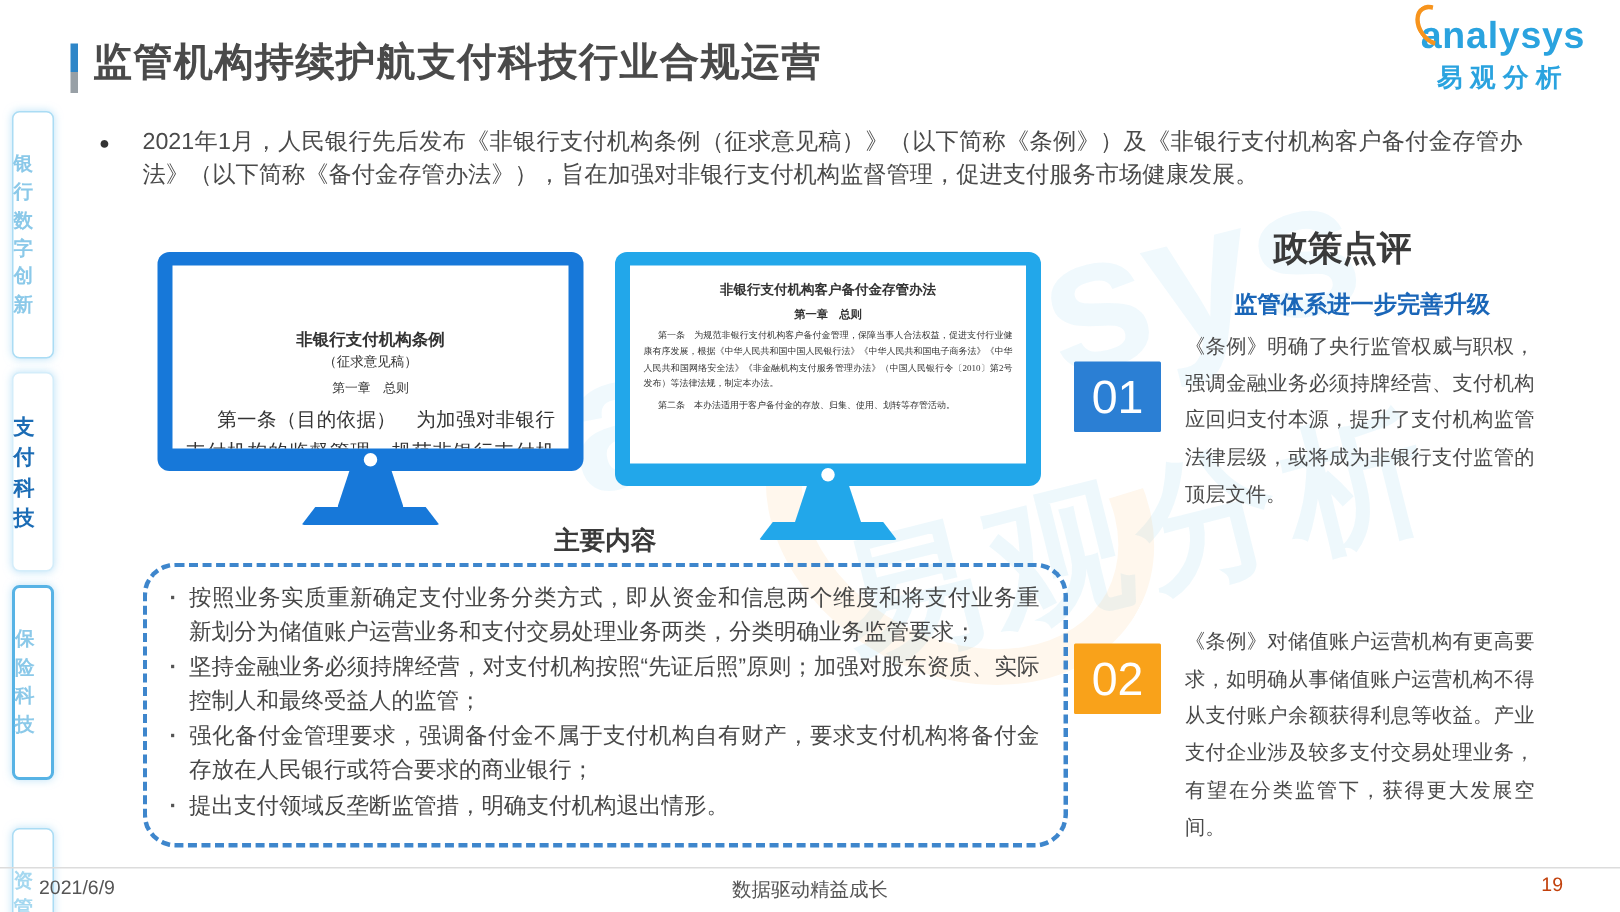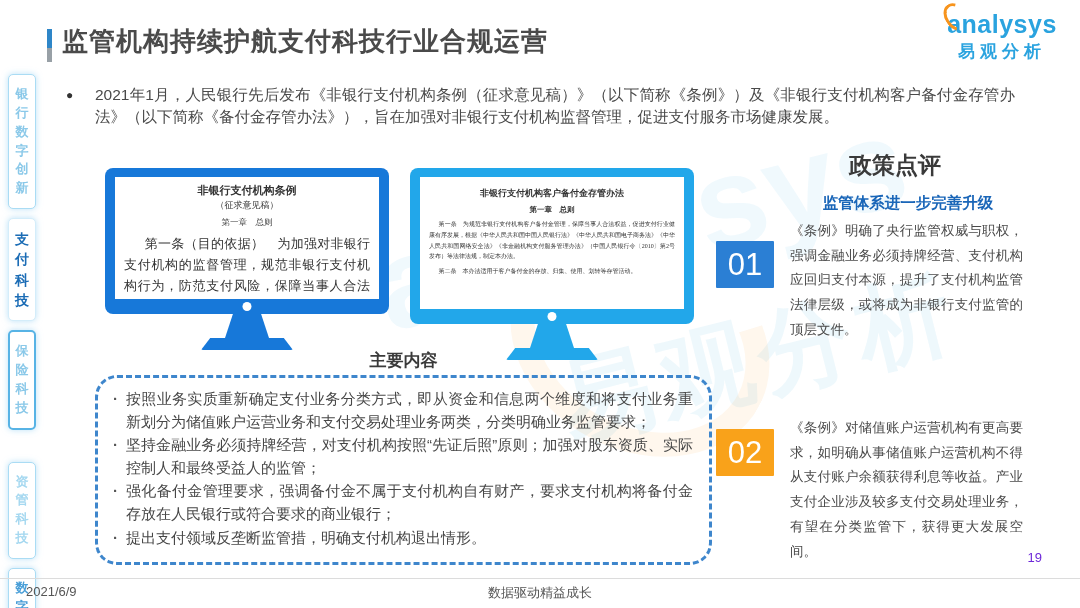--- a/index.html
+++ b/index.html
@@ -20,23 +20,23 @@
   .page-title { position:absolute; left:62px; top:24px; font-size:26px; font-weight:bold; color:#4A4A4A; letter-spacing:1px; z-index:2; }
 
   .logo { position:absolute; left:940px; top:10px; width:124px; text-align:center; z-index:2; }
   .logo-brand { position:relative; display:inline-block; font-size:25px; font-weight:bold; color:#2AA3DF; letter-spacing:0.5px; }
   .logo-swoosh { position:absolute; left:-6px; top:-4px; width:30px; height:22px; border:3px solid #F7941D;
                  border-radius:50%; border-bottom-color:transparent; border-left-color:transparent; transform:rotate(-125deg); }
   .logo-cn { font-size:17px; font-weight:bold; color:#2AA3DF; letter-spacing:5px; margin-top:1px; }
 
   
   .sidebar { position:absolute; left:8px; top:74px; width:32px; display:flex; flex-direction:column; gap:9px; z-index:2; }
-  .side-tab { width:28px; padding:10px 0; border:1px solid #AADCF4; border-radius:5px; background:#fff;
+  .side-tab { width:28px; padding:25px 0; border:1px solid #AADCF4; border-radius:5px; background:#fff;
               box-shadow:0 0 6px rgba(130,200,240,.55); color:#8BC9E9; font-size:13px; line-height:1.45;
-              text-align:center; word-break:break-all; font-weight:600; cursor:pointer; }
+              word-break:break-all; font-weight:600; cursor:pointer; }
   .side-tab .vtext { display:inline-block; width:15px; }
   .side-tab.active { color:#1B6CB5; font-weight:bold; font-size:14px; border-color:#D4EDFA; }
   .side-tab.strong-border { border:2px solid #57B3E5; }
   .side-tab.faint { color:#A5D8F0;margin-top:23px; }
   .side-tab.medium { color:#4A9FD8; }
 
   
   .intro-dot { position:absolute; left:66px; top:88px; font-size:12px; color:#333; z-index:2; }
   .intro { position:absolute; left:95px; top:84px; width:920px; font-size:15.5px; line-height:1.43;
            color:#4A4A4A; text-align:justify; z-index:2; }
@@ -49,21 +49,21 @@
   .m1 .screen { background:#1778D9; height:146px; }
   .m2 .screen { background:#22A7EA; height:156px; }
   .doc { background:#fff; width:100%; height:100%; padding:6px 9px; overflow:hidden;
          font-family:"Liberation Serif", serif; color:#333; }
   .cam { position:absolute; bottom:3px; left:50%; transform:translateX(-50%); width:9px; height:9px;
          background:#fff; border-radius:50%; }
   .stand { width:44px; height:24px; margin:0 auto; clip-path:polygon(18% 0,82% 0,100% 100%,0 100%); }
   .base  { width:92px; height:12px; margin:0 auto; clip-path:polygon(10% 0,90% 0,100% 100%,0 100%); border-radius:2px; }
   .m1 .stand,.m1 .base { background:#1778D9; }
   .m2 .stand,.m2 .base { background:#22A7EA; }
-  .doc-title { font-weight:bold; text-align:center; }
+  .doc-title { font-weight:bold; text-align:center;margin-top:36px; }
   .m1 .doc-title { font-size:11px; }
   .m1 .doc-sub { font-size:9px; text-align:center; margin-top:1px; }
   .m1 .doc-chapter { font-size:8.5px; text-align:center; margin-top:5px; }
   .m1 .doc-body { font-size:13px; line-height:1.62; margin-top:4px; text-align:justify; text-indent:1.6em; }
   .m2 .doc-title { font-size:9px; margin-top:4px; }
   .m2 .doc-chapter { font-size:7.5px; text-align:center; margin-top:5px; font-weight:bold; }
   .m2 .doc-body { font-size:6px; line-height:1.8; margin-top:4px; text-align:justify; text-indent:1.6em; }
 
   
   .main-label { position:absolute; left:95px; top:349px; width:617px; text-align:center;
@@ -86,21 +86,21 @@
   .sec2-body { left:790px; top:416px; }
   .badge { position:absolute; width:58px; height:47px; border-radius:1px; color:#fff; font-size:31px;
            display:flex; align-items:center; justify-content:center; z-index:2; }
   .badge1 { left:716px; top:241px; background:#2B7FD4; }
   .badge2 { left:716px; top:429px; background:#F9A21A; }
 
   
   .footer-line { position:absolute; left:0; top:578px; width:1080px; height:1px; background:#DCDCDC; z-index:2; }
   .footer-date { position:absolute; left:26px; top:584px; font-size:13px; color:#555; z-index:2; }
   .footer-slogan { position:absolute; left:0; top:584px; width:1080px; text-align:center; font-size:13px; color:#555; z-index:2; }
-  .footer-page { position:absolute; right:38px; top:550px; font-size:13px; color:#6d28d9; z-index:2; }
+  .footer-page { position:absolute; right:38px; top:582px; font-size:13px; color:#c2410c; z-index:2; }
 </style>
 </head>
 <body>
 
 <div class="slide">
 
   <div class="wm wm-en">analysys</div>
   <div class="wm wm-cn">易观分析</div>
   <div class="wm-arc"></div>
 

